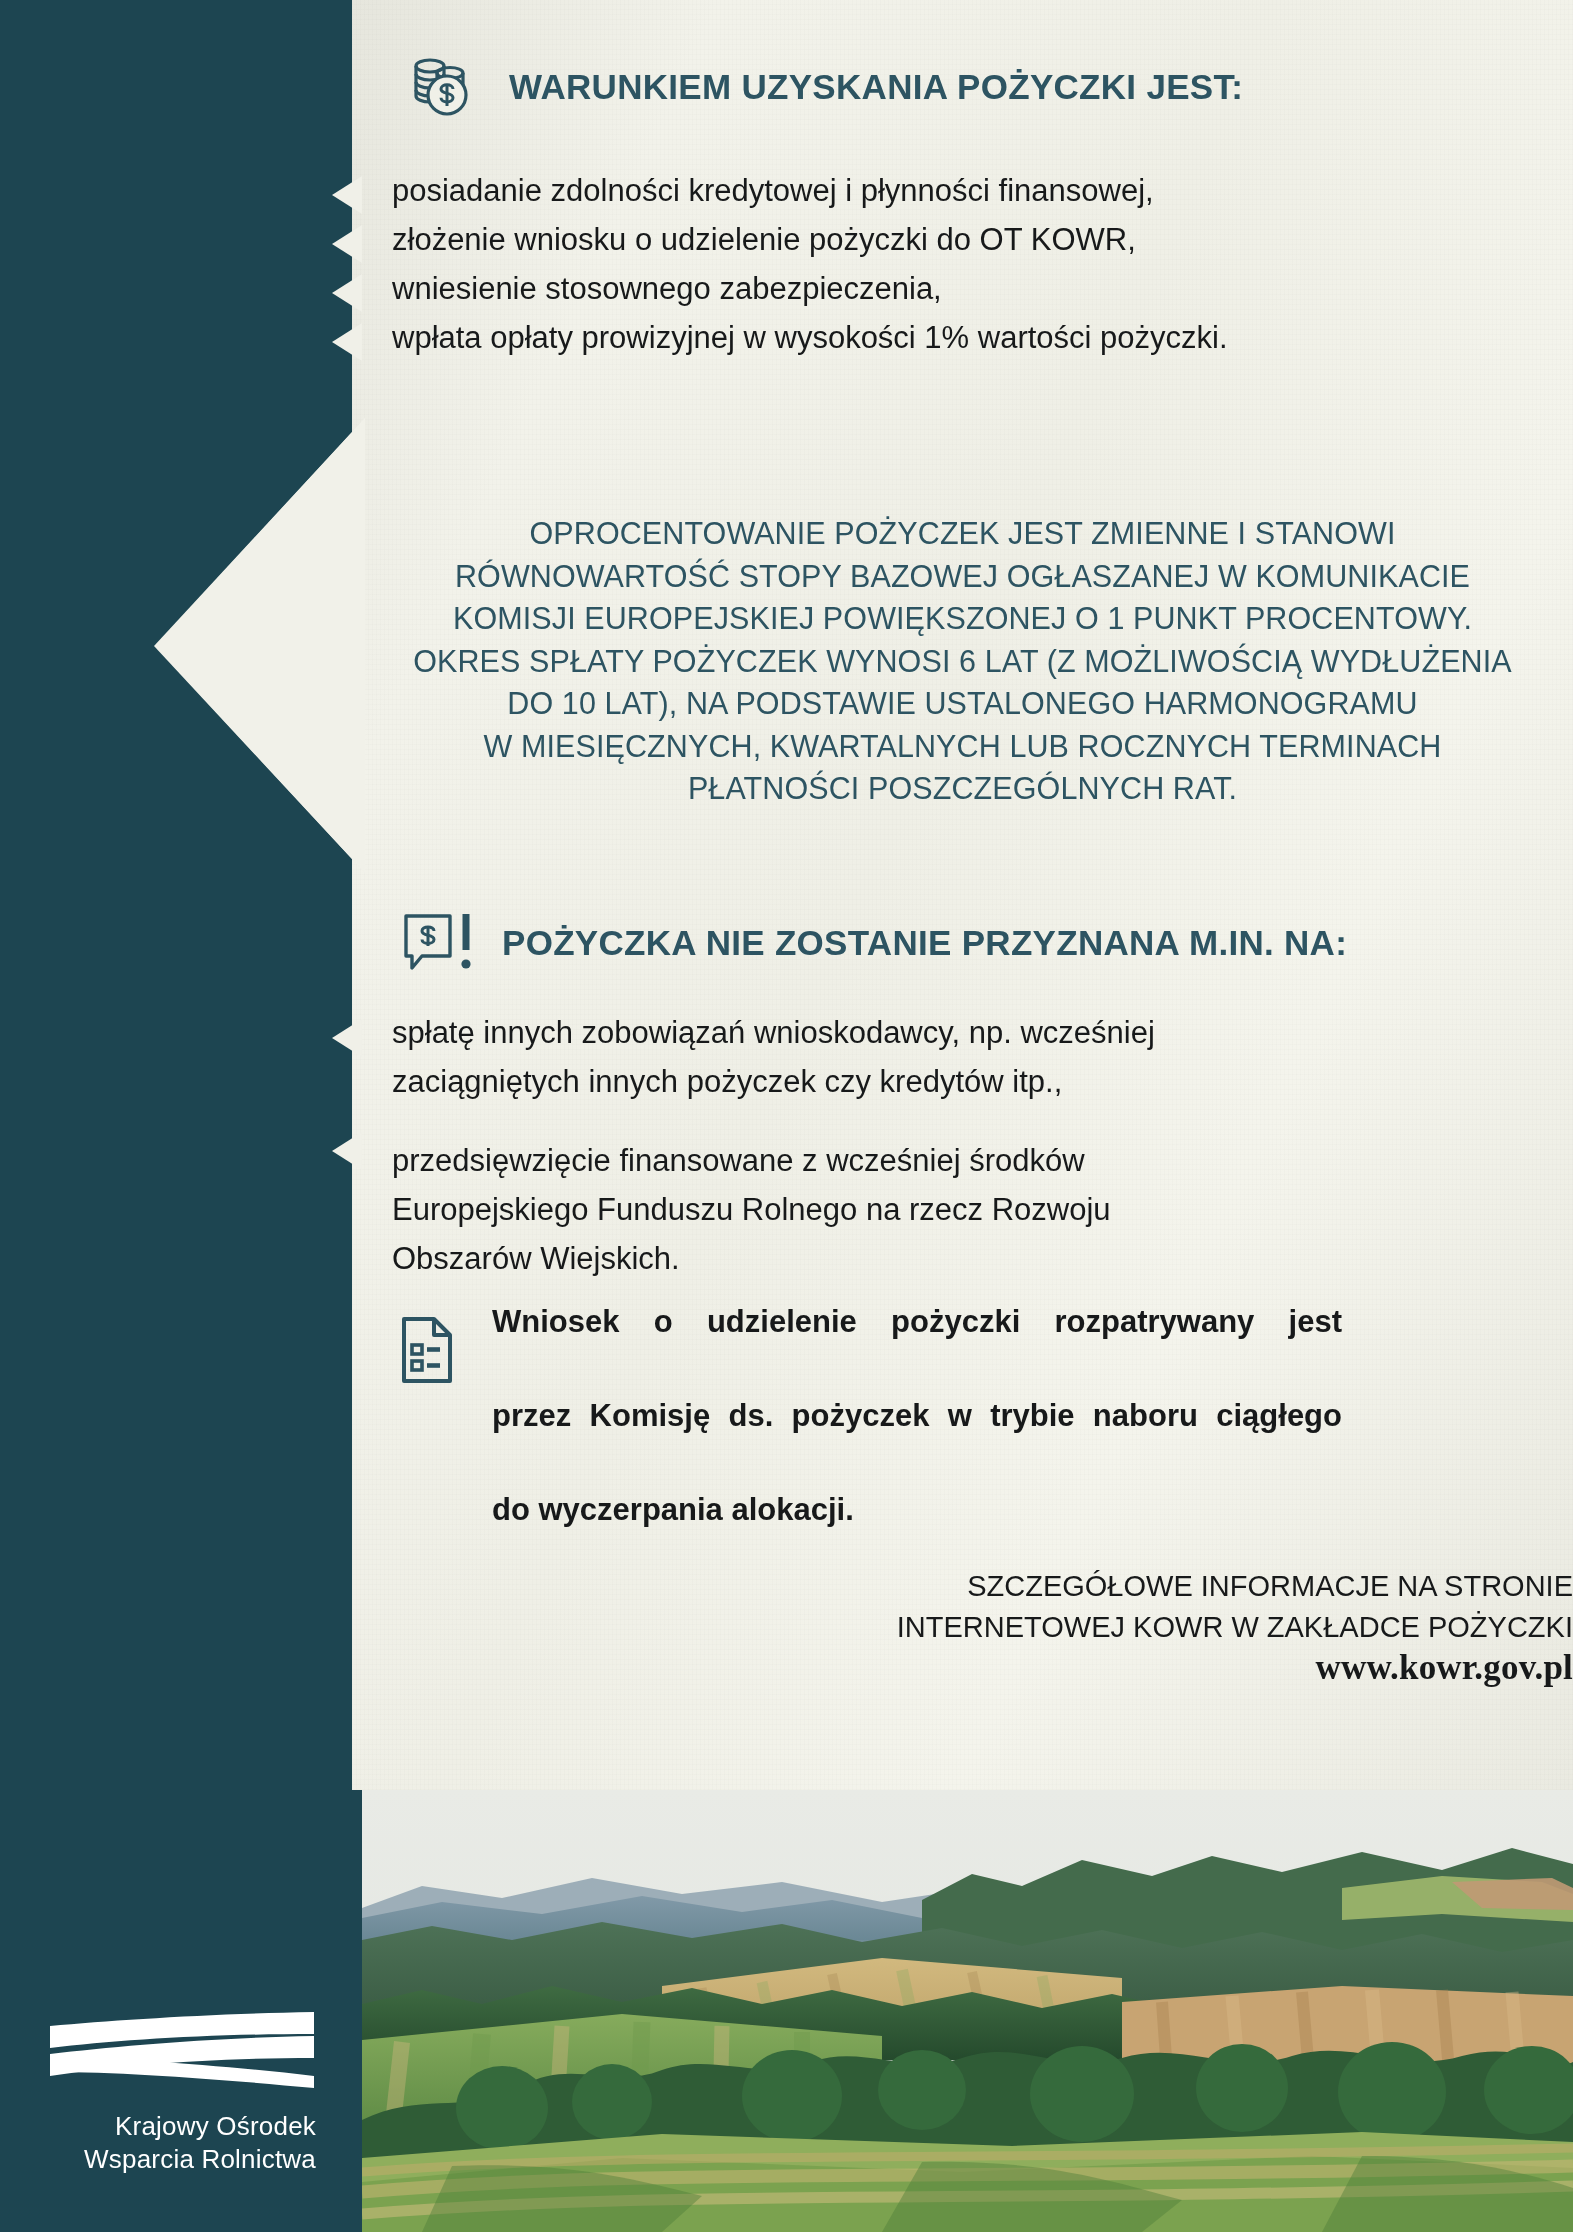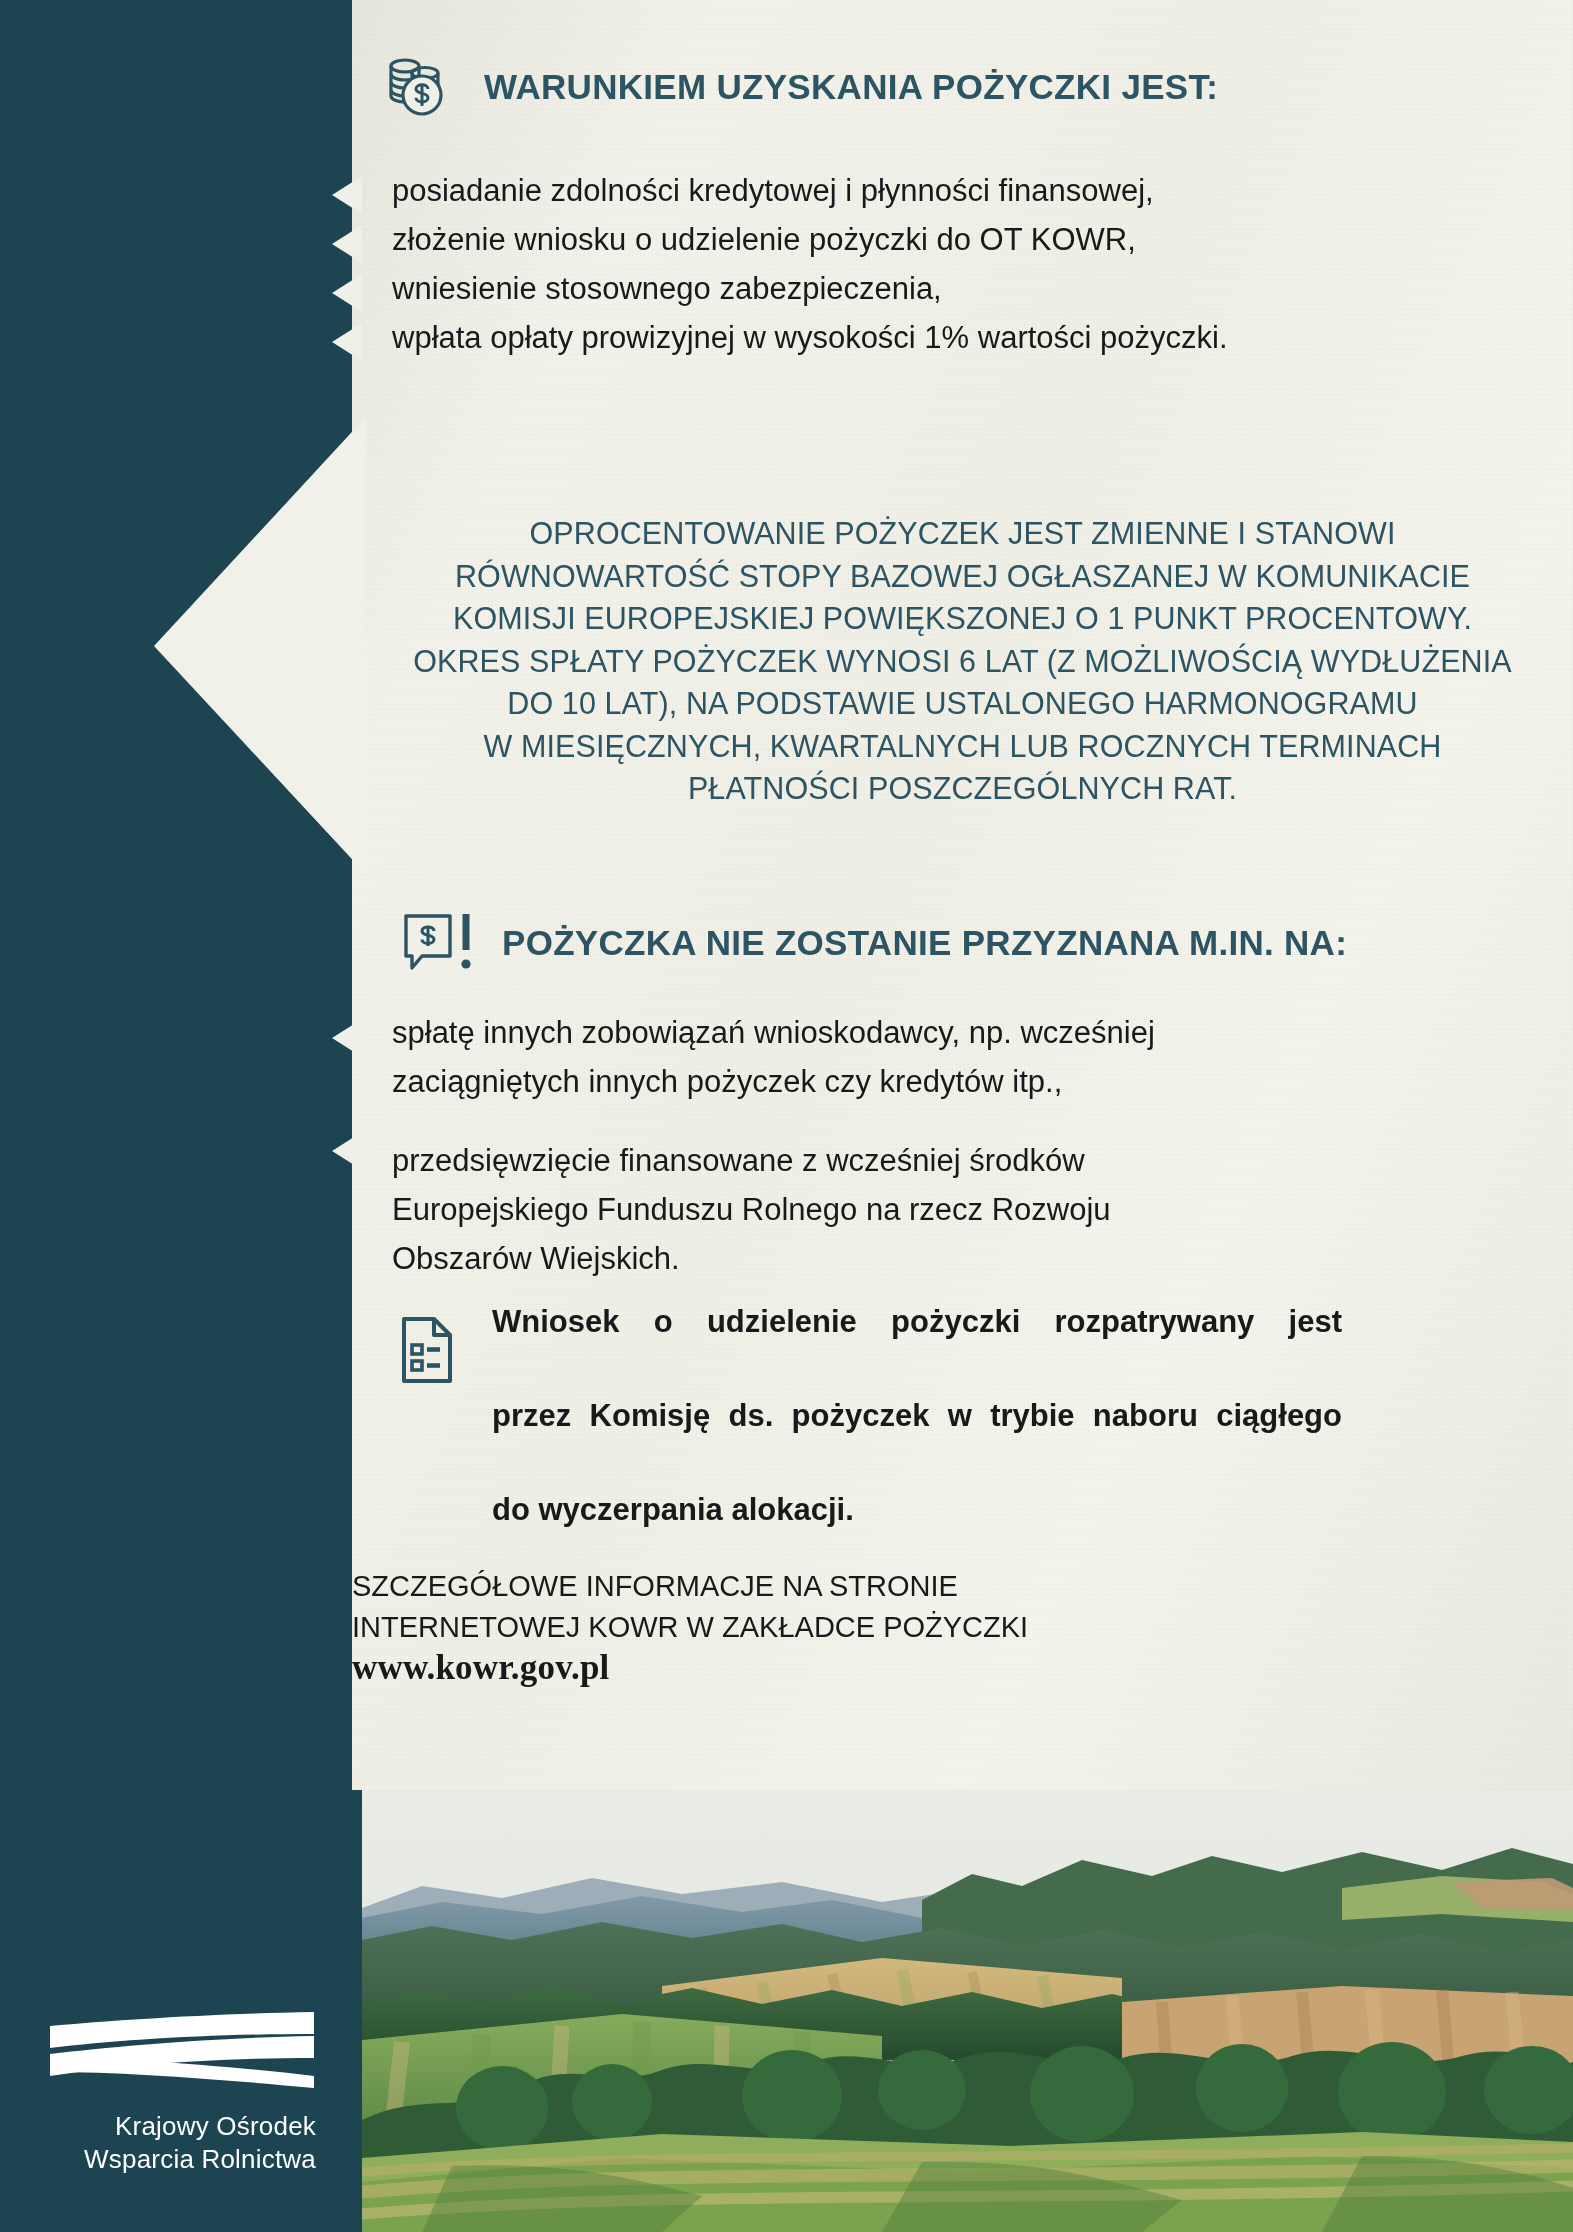--- a/index.html
+++ b/index.html
@@ -89,21 +89,21 @@
   }
   .head-row .icon { flex: 0 0 auto; line-height: 0; }
   .head-title {
     color: #2d5462;
     font-size: 35px;
     font-weight: bold;
     letter-spacing: 0.3px;
     white-space: nowrap;
   }
 
-  #heading-one { left: 32px; top: 56px; gap: 34px; }
+  #heading-one { left: 57px; top: 56px; gap: 34px; }
   #heading-two { left: 50px; top: 912px; text-align: center; }
 
   
   .bullet-list {
     position: absolute;
     left: 40px;
     width: 1140px;
   }
   .bullet-item {
     color: #17191a;
@@ -157,21 +157,21 @@
     display: inline-block;
     width: 100%;
   }
 
   
   .footer-info {
     position: absolute;
     left: 0;
     top: 1566px;
     width: 1221px;
-    text-align: left;
+    text-align: right;
     color: #17191a;
   }
   .footer-line {
     font-size: 29px;
     line-height: 41px;
     white-space: pre-line;
   }
   .footer-url {
     font-size: 35px;
     font-weight: bold;

